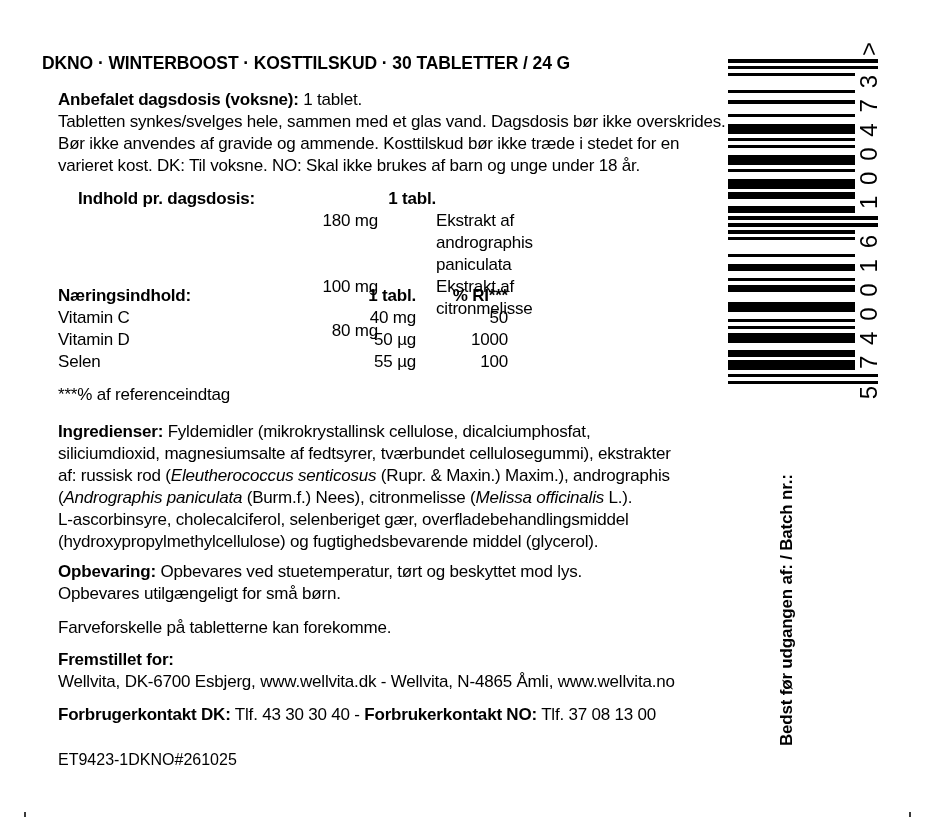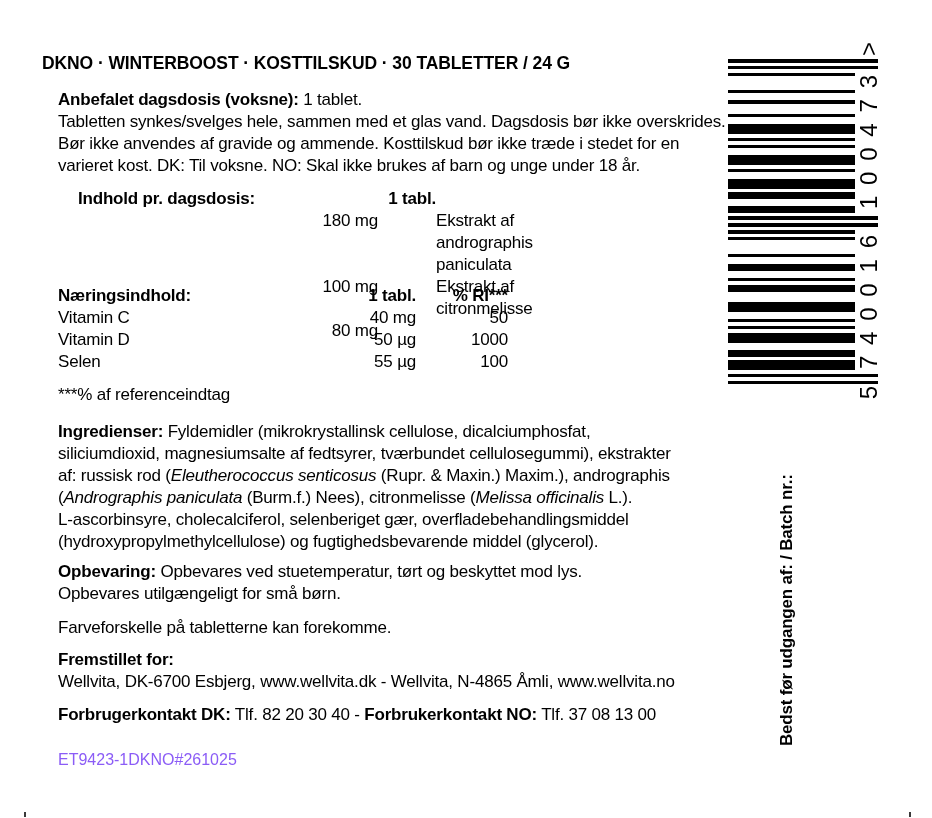--- a/index.html
+++ b/index.html
@@ -10,21 +10,21 @@
   }
   .abs { position:absolute; }
   .txt { font-size:17px; line-height:22px; letter-spacing:-0.2px; }
   .tline { white-space:nowrap; }
   .b { font-weight:bold; }
   .i { font-style:italic; }
   .title { font-weight:bold; font-size:17.5px; letter-spacing:-0.1px; white-space:nowrap; }
   .tbl { display:grid; grid-template-columns:300px 58px 92px; font-size:17px; line-height:22px; letter-spacing:-0.2px; }
   .tbl .c2, .tbl .c3 { text-align:right; white-space:nowrap; }
   .tbl .hd { font-weight:bold; }
-  .muted { color:#8b5cf6; font-size:16px; letter-spacing:0; }
+  .muted { color:#000000; font-size:16px; letter-spacing:0; }
   
   .bc-wrap { left:728px; top:42px; width:150px; height:360px; }
   .bc-wrap svg { display:block; transform:translateY(360px) rotate(-90deg); transform-origin:0 0; }
   .bc-digit { font-family:"Liberation Sans","DejaVu Sans",sans-serif; font-size:24px; fill:#000; }
   
   .side-wrap { left:776px; top:468px; width:22px; height:278px; }
   .side-wrap .side-inner {
     width:278px; height:22px; transform:translateY(278px) rotate(-90deg); transform-origin:0 0;
     font-weight:bold; font-size:17px; line-height:22px; letter-spacing:-0.2px; white-space:nowrap;
   }
@@ -96,21 +96,21 @@
     </div>
 
   <div class="abs txt" style="left:58px; top:617px;">Farveforskelle på tabletterne kan forekomme.</div>
 
   <div class="abs txt" style="left:58px; top:649px;">
     <div class="tline b">Fremstillet for:</div>
     <div class="tline">Wellvita, DK-6700 Esbjerg, www.wellvita.dk - Wellvita, N-4865 Åmli, www.wellvita.no</div>
   </div>
 
   <div class="abs txt" style="left:58px; top:704px;">
-      <div class="tline"><span class="b">Forbrugerkontakt DK:</span><span> Tlf. 82 20 30 40 - </span><span class="b">Forbrukerkontakt NO:</span><span> Tlf. 37 08 13 00</span></div>
+      <div class="tline"><span class="b">Forbrugerkontakt DK:</span><span> Tlf. 43 30 30 40 - </span><span class="b">Forbrukerkontakt NO:</span><span> Tlf. 37 08 13 00</span></div>
     </div>
 
   <div class="abs muted" style="left:58px; top:751px;">ET9423-1DKNO#261025</div>
 
   <div class="abs bc-wrap">
     <svg viewBox="0 0 360 150" width="360" height="150" shape-rendering="crispEdges">
       <g id="barcode-bars" fill="#000">
           <rect x="18.00" y="0" width="3.42" height="150"></rect>
           <rect x="24.84" y="0" width="3.42" height="150"></rect>
           <rect x="31.68" y="0" width="10.26" height="127"></rect>

